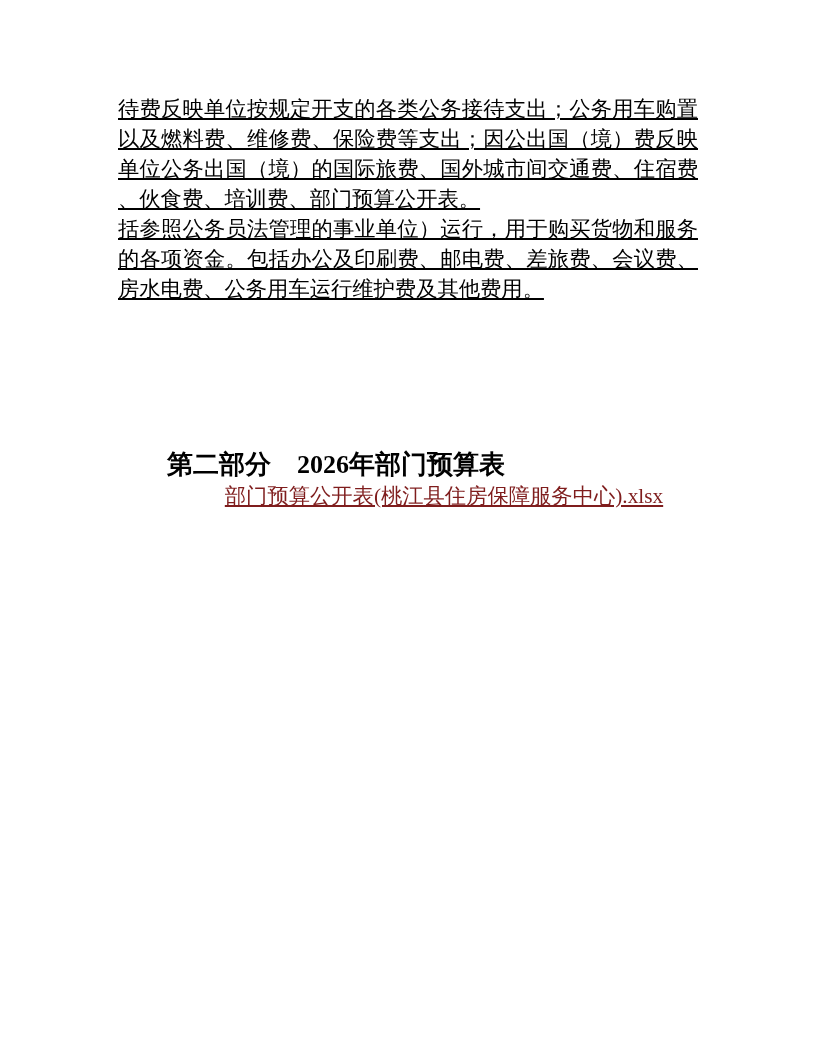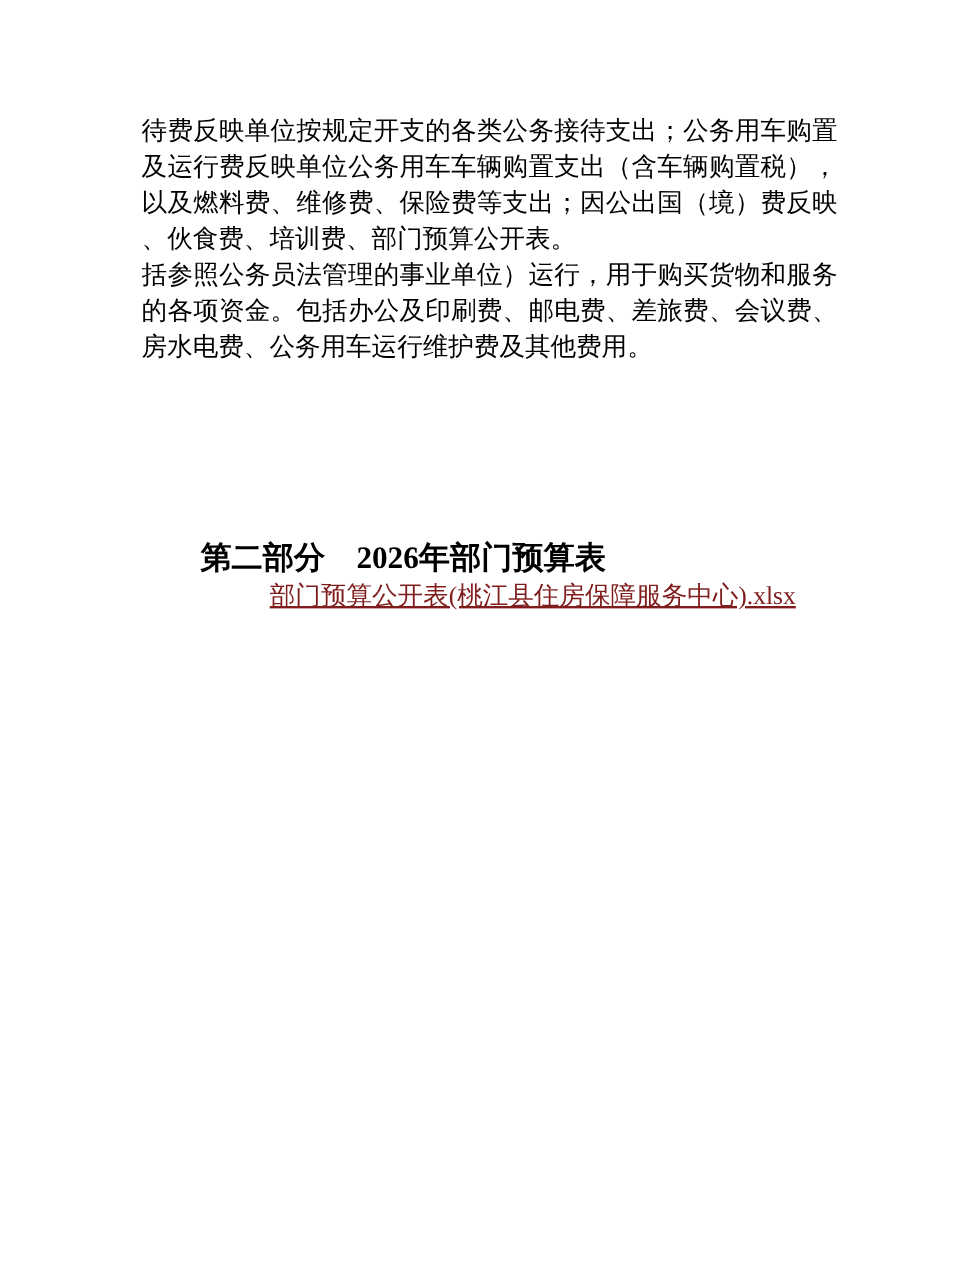--- a/index.html
+++ b/index.html
@@ -24,20 +24,21 @@
   }
   .line {
     font-size: 21.3px;
     line-height: 30px;
     height: 30px;
     overflow: hidden;
     text-align: justify;
     text-align-last: justify;
     text-justify: inter-character;
     white-space: normal;
+    text-decoration: underline;
   }
   .line.para-end {
     text-align-last: left;
   }
   .line.indent-first {
     text-indent: 2em;
   }
   .section-heading {
     position: absolute;
     top: 449px;
@@ -63,22 +64,22 @@
     cursor: pointer;
   }
 </style>
 </head>
 <body>
 
 <div class="page">
 
   <div class="body-text">
     <div class="line">待费反映单位按规定开支的各类公务接待支出；公务用车购置</div>
-    <div class="line">及运行费反映单位公务用车车辆购置支出（含车辆购置税），</div>
     <div class="line">以及燃料费、维修费、保险费等支出；因公出国（境）费反映</div>
+    <div class="line">单位公务出国（境）的国际旅费、国外城市间交通费、住宿费</div>
     <div class="line para-end">、伙食费、培训费、部门预算公开表。</div>
 
     <div class="line">括参照公务员法管理的事业单位）运行，用于购买货物和服务</div>
     <div class="line">的各项资金。包括办公及印刷费、邮电费、差旅费、会议费、</div>
     <div class="line para-end">房水电费、公务用车运行维护费及其他费用。</div>
   </div>
 
   <div class="section-heading">第二部分　2026年部门预算表</div>
 
   <a class="attachment-link" style="color: #7f1d1d; padding-left: 36px;">部门预算公开表(桃江县住房保障服务中心).xlsx</a>

